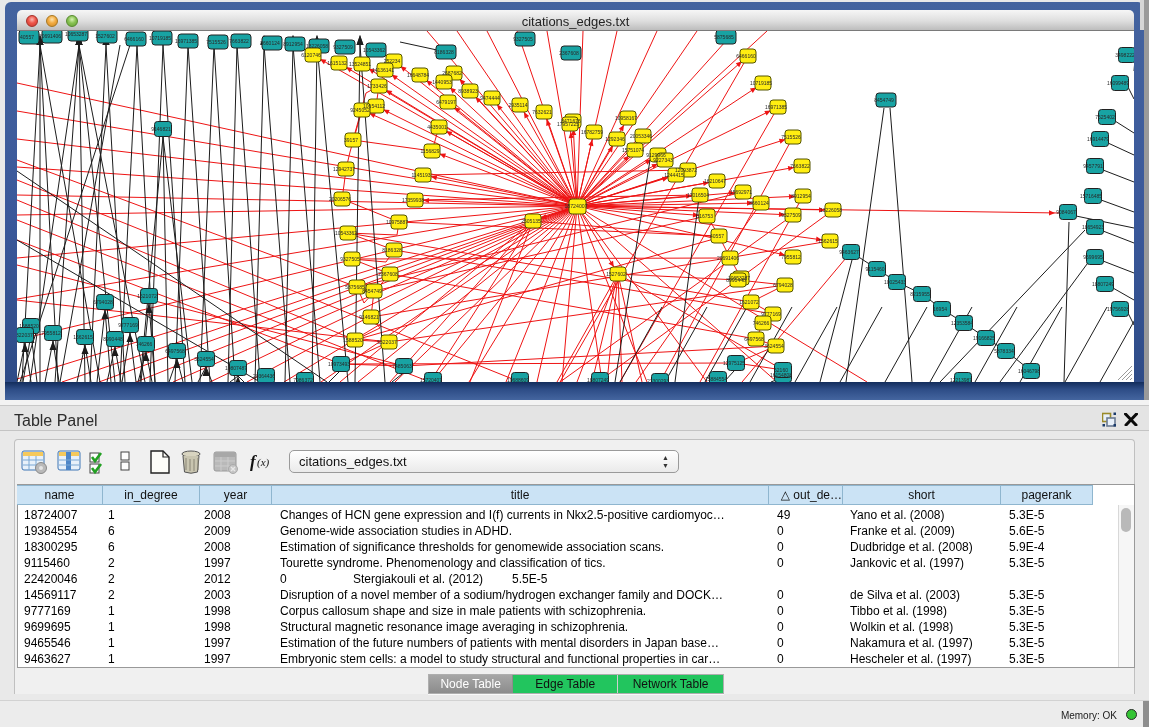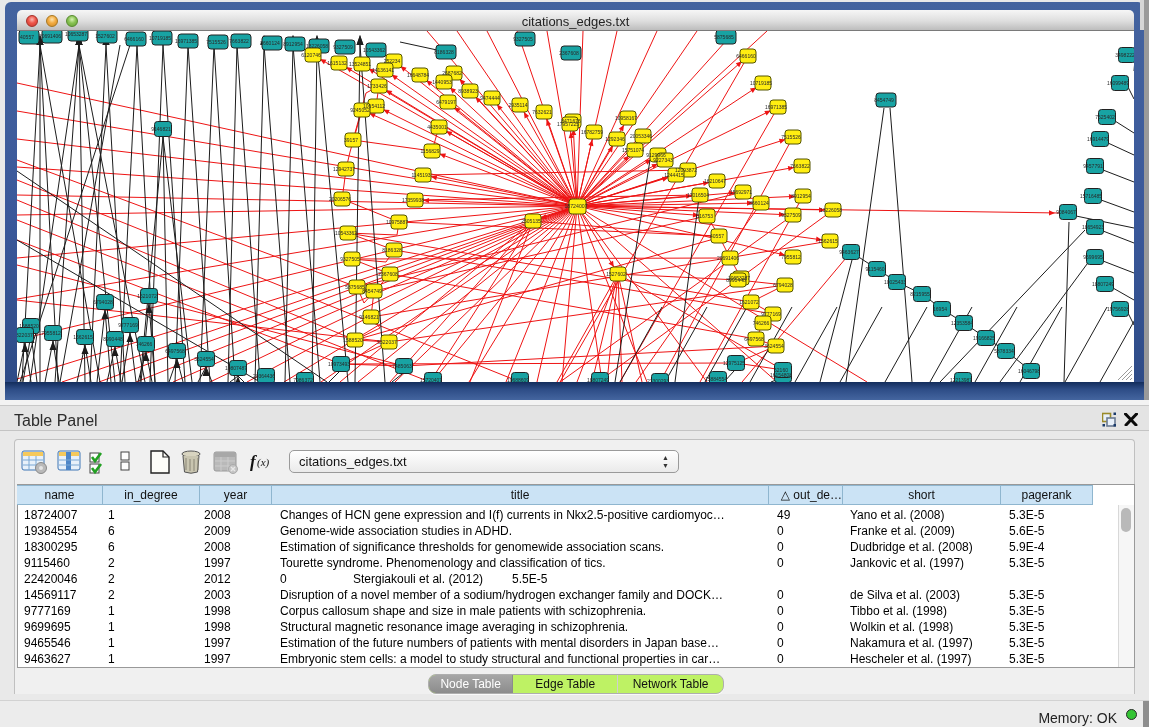--- a/index.html
+++ b/index.html
@@ -22,27 +22,27 @@
 #sbtrack{position:absolute;left:1118px;top:505px;width:16px;height:162px;background:#f6f6f6;border-left:1px solid #d8d8d8}
 #sbthumb{position:absolute;left:1121px;top:508px;width:10px;height:24px;border-radius:5px;background:#b9b9b9}
 #thead{position:absolute;left:17px;top:485px;width:1118px;height:20px;display:flex;font-size:12px;color:#111}
 #thead div{background:#cbe3f5;border-right:1px solid #8fb6cf;border-top:1px solid #8fb6cf;border-bottom:1px solid #8fb6cf;text-align:center;line-height:19px;overflow:hidden;white-space:nowrap}
 #tbody{position:absolute;left:18px;top:507px;width:1116px;height:160px;overflow:hidden;font-size:12px;color:#000}
 .tr{display:flex;height:16px;line-height:16px;white-space:nowrap}
 .tr div{overflow:hidden}
 .c0{width:86px;padding-left:6px}.c1{width:97px;padding-left:4px}.c2{width:72px;padding-left:3px}
 .c3{width:497px;padding-left:7px}.c4{width:74px;padding-left:7px}.c5{width:158px;padding-left:6px}
 .c6{width:92px;padding-left:7px}
-#tabbar{position:absolute;left:428px;top:674px;width:296px;height:20px;border:1px solid #aeaeae;border-radius:8px;background:#bef264;display:flex;font-size:12px;overflow:hidden;box-shadow:0 1px 0 rgba(255,255,255,.7)}
+#tabbar{position:absolute;left:428px;top:674px;width:296px;height:20px;border:1px solid #aeaeae;border-radius:0;background:#22c55e;display:flex;font-size:12px;overflow:hidden;box-shadow:0 1px 0 rgba(255,255,255,.7)}
 #tabbar div{line-height:19px;text-align:center}
 #tab1{width:90px;background:linear-gradient(180deg,#a7a7a7,#8c8c8c);color:#fff;border-right:1px solid #8c8c8c}
 #tab2{width:112px;color:#111;border-right:1px solid #cfcfcf}
 #tab3{width:112px;color:#111}
 #statusbar{position:absolute;left:0;top:700px;width:1149px;height:27px;background:#ececec;border-top:1px solid #d2d2d2}
-#statusbar .m{position:absolute;right:32px;top:9px;font-size:14px;color:#222}
+#statusbar .m{position:absolute;right:32px;top:9px;font-size:10px;color:#222}
 #statusbar .led{position:absolute;right:12px;top:8px;width:11px;height:11px;border-radius:50%;background:#35c435;border:1px solid #2a2a2a}
 #statusbar .rs{position:absolute;right:0;top:0;width:6px;height:27px;background:#8e8e8e}
 #leftstrip{position:absolute;left:0;top:0;width:5px;height:400px;background:#e9e9e9}
 </style></head>
 <body>
 <div id="desktop"></div>
 <div id="leftstrip"></div>
 <svg width="1117" height="351" viewBox="0 0 1117 351" style="position:absolute;left:17px;top:31px;background:#ffffff">
 <g stroke="#ee1414" stroke-width="1" fill="none">
 <line x1="560.0" y1="175.0" x2="296.0" y2="24.0"></line>

